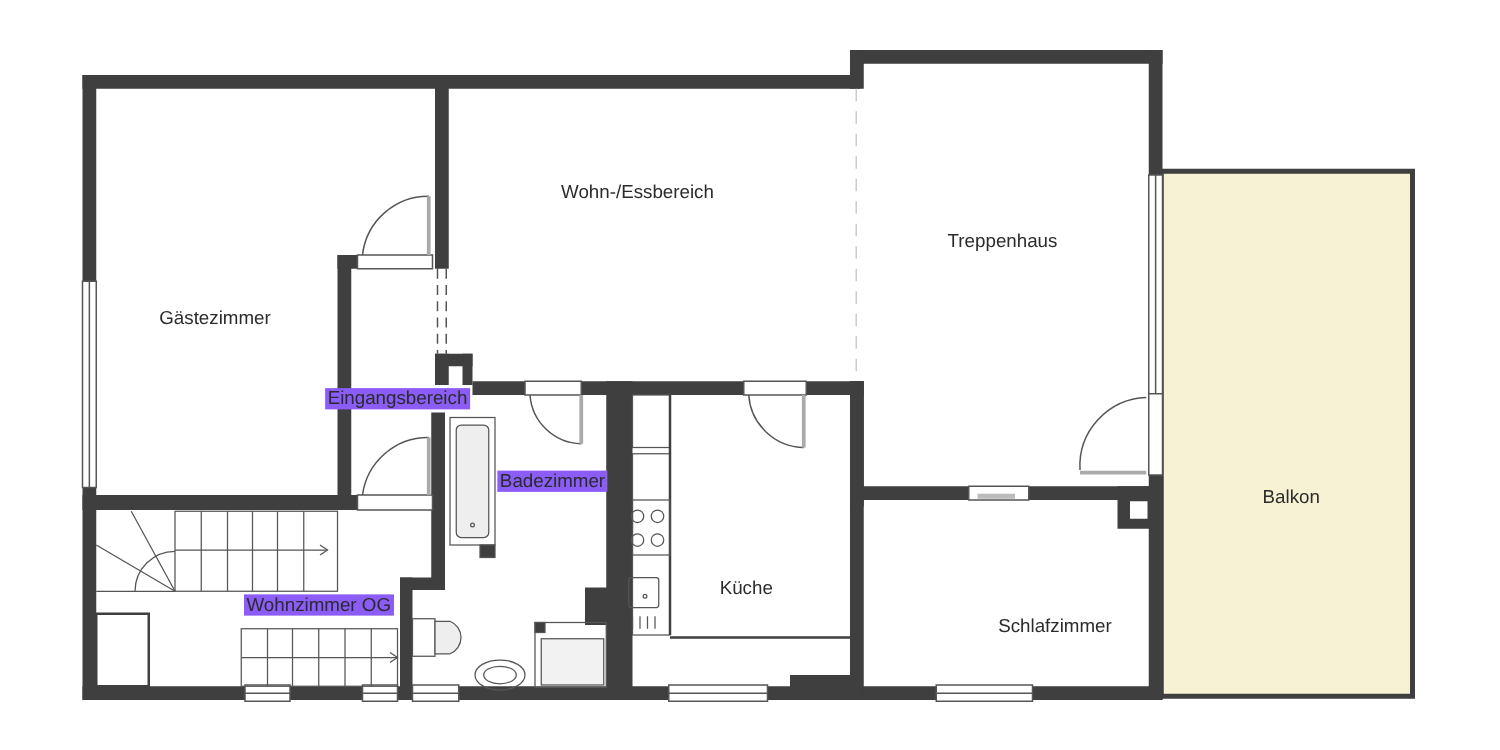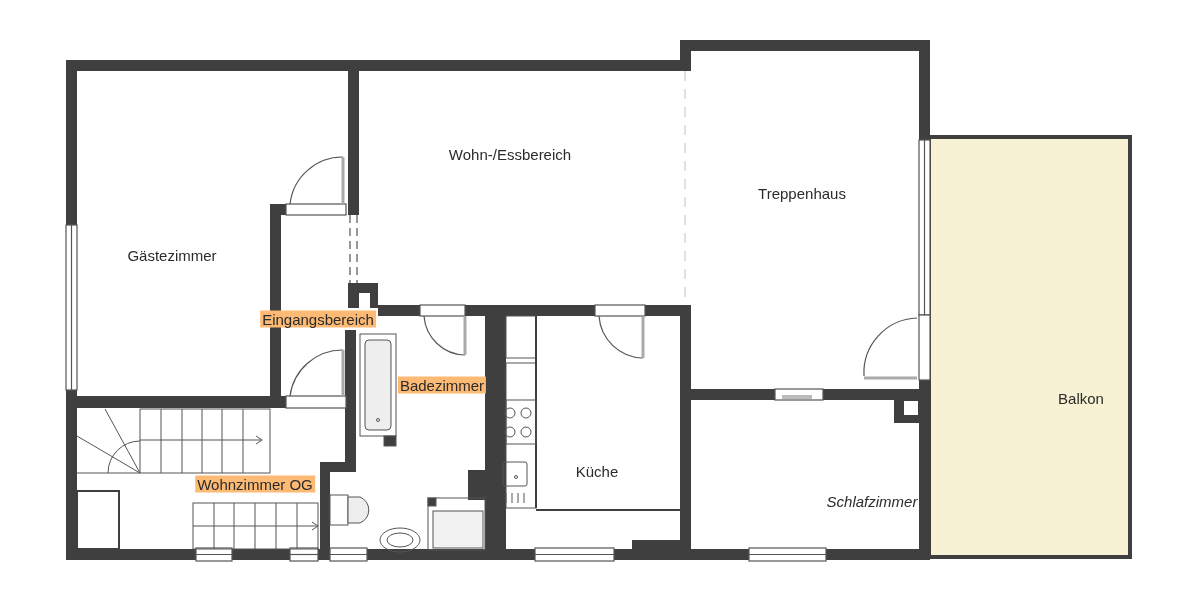--- a/index.html
+++ b/index.html
@@ -1,20 +1,20 @@
 <!DOCTYPE html>
 <html><head>
 <meta charset="utf-8">
 <style>
   html, body { margin: 0; padding: 0; background: #ffffff; }
   body { width: 1200px; height: 600px; overflow: hidden; position: relative; font-family: "Liberation Sans", sans-serif; }
   svg { position: absolute; left: 0; top: 0; }
   .lbl { position: absolute; font-size: 15px; color: #2b2b2b; white-space: nowrap; transform: translate(-50%, -50%); background: transparent; line-height: 1; }
-  .lbl.bg { background: #fdba74; padding: 1px 2px; }
-  .lbl.bal { background: #f7f2d3; margin-left: 48px; }
+  .lbl.bg { background: #8b5cf6; padding: 1px 2px; }
+  .lbl.bal { background: #f7f2d3; }
 </style>
 </head>
 <body>
 
 <svg width="1200" height="600" viewBox="0 0 1200 600">
 
   <g>
     <rect x="929" y="137" width="201" height="420" fill="#f7f2d3" stroke="#3f3f3f" stroke-width="4"></rect>
   </g>
 
@@ -178,13 +178,13 @@
 </svg>
 
 <div class="lbl" style="left:172px; top:255px;">Gästezimmer</div>
 <div class="lbl" style="left:510px; top:138px;margin-top:16px;">Wohn-/Essbereich</div>
 <div class="lbl" style="left:802px; top:193px;">Treppenhaus</div>
 <div class="lbl bal" style="left:1033px; top:398px;">Balkon</div>
 <div class="lbl bg" style="left:318px; top:319px;">Eingangsbereich</div>
 <div class="lbl bg" style="left:442px; top:385px;">Badezimmer</div>
 <div class="lbl bg" style="left:255px; top:484px;">Wohnzimmer OG</div>
 <div class="lbl" style="left:597px; top:471px;">Küche</div>
-<div class="lbl" style="left:872px; top:501px;font-style:italic;">Schlafzimmer</div>
+<div class="lbl" style="left:844px; top:501px;">Schlafzimmer</div>
 
 </body></html>

